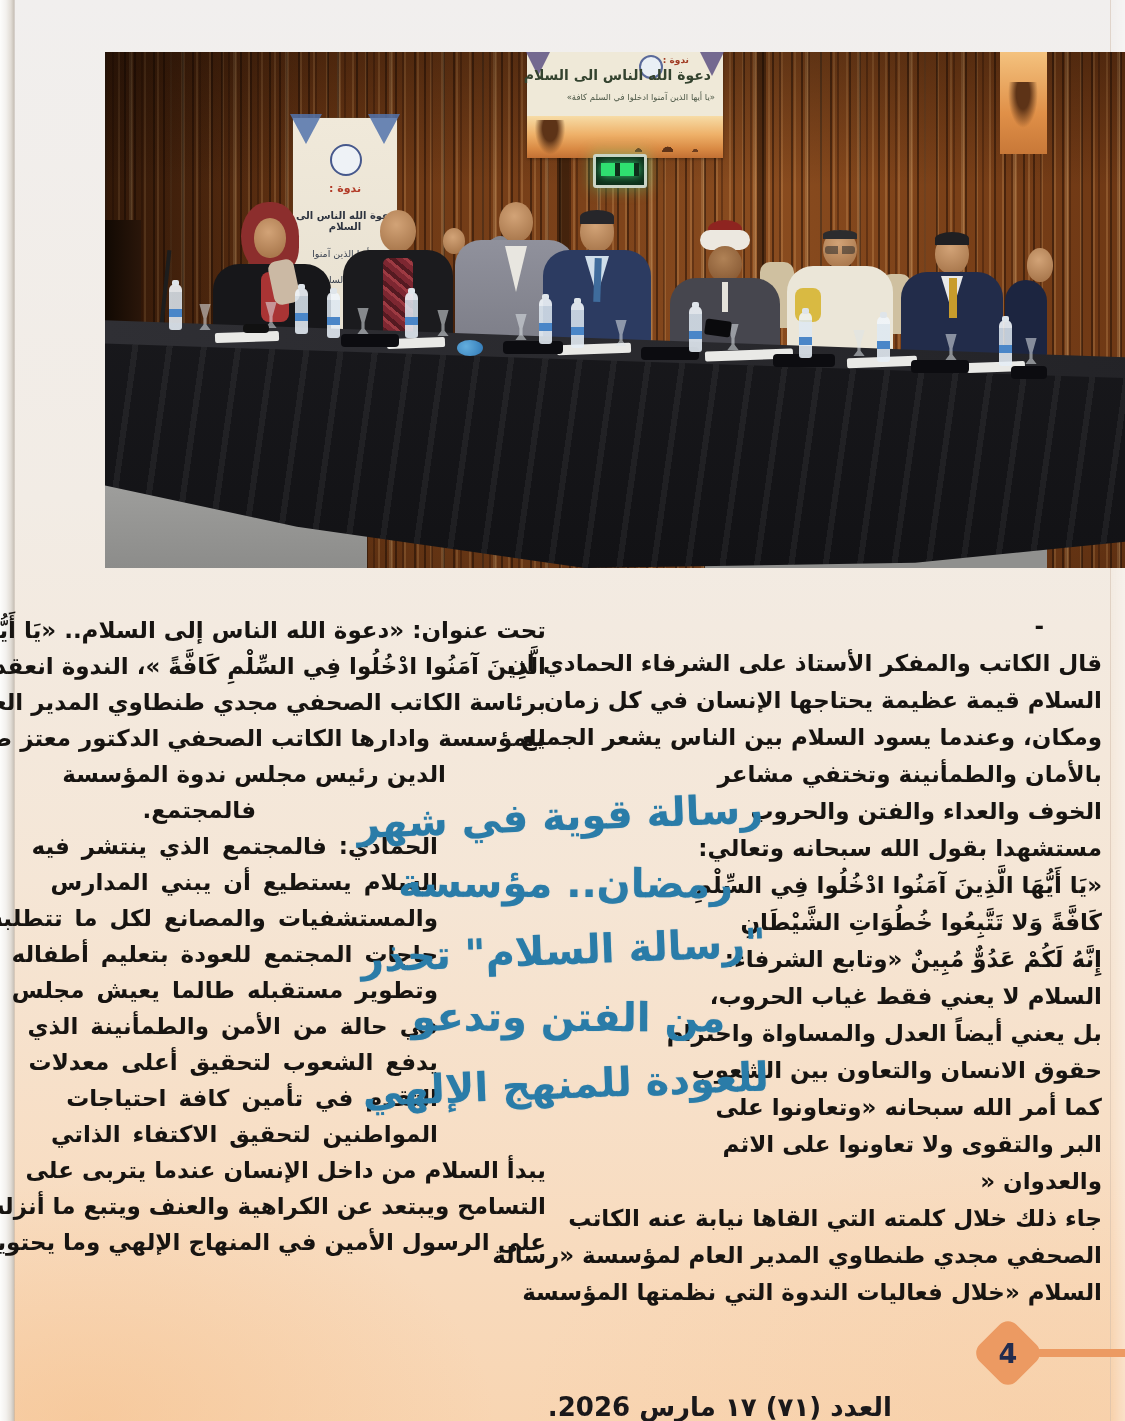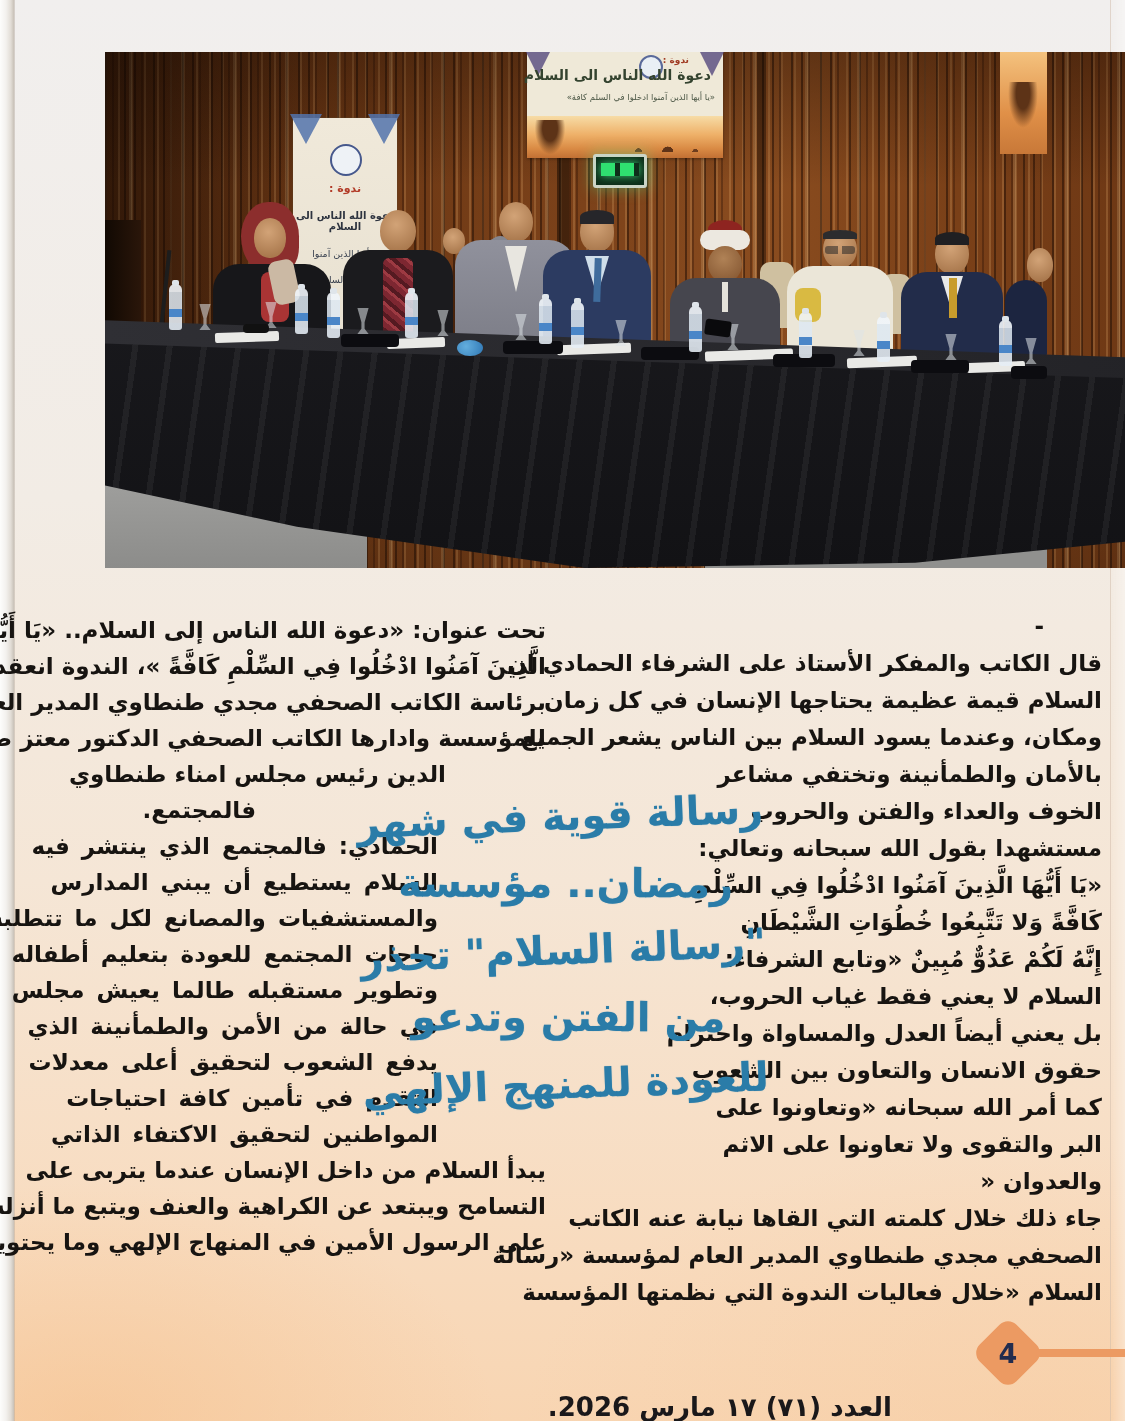--- a/index.html
+++ b/index.html
@@ -291,21 +291,21 @@
 </div>
 
 <div class="left-col">
   <div>
       <div class="tline">تحت عنوان: «دعوة الله الناس إلى السلام.. «يَا أَيُّهَا</div>
       <div class="tline">الَّذِينَ آمَنُوا ادْخُلُوا فِي السِّلْمِ كَافَّةً »، الندوة انعقدت</div>
       <div class="tline">برئاسة الكاتب الصحفي مجدي طنطاوي المدير العام</div>
       <div class="tline">للمؤسسة وادارها الكاتب الصحفي الدكتور معتز صلاح</div>
     </div>
   <div class="lc-indent">
-    <div class="tline">الدين رئيس مجلس امناء طنطاوي</div>
+    <div class="tline">الدين رئيس مجلس ندوة المؤسسة</div>
   </div>
   <div class="lc-city">
     <div class="tline">فالمجتمع.</div>
   </div>
   <div class="lc-narrow">
       <div class="tline">الحمادي: فالمجتمع الذي ينتشر فيه</div>
       <div class="tline">السلام يستطيع أن يبني المدارس</div>
       <div class="tline">والمستشفيات والمصانع لكل ما تتطلبه</div>
       <div class="tline">حاجات المجتمع للعودة بتعليم أطفاله</div>
       <div class="tline">وتطوير مستقبله طالما يعيش مجلس</div>

